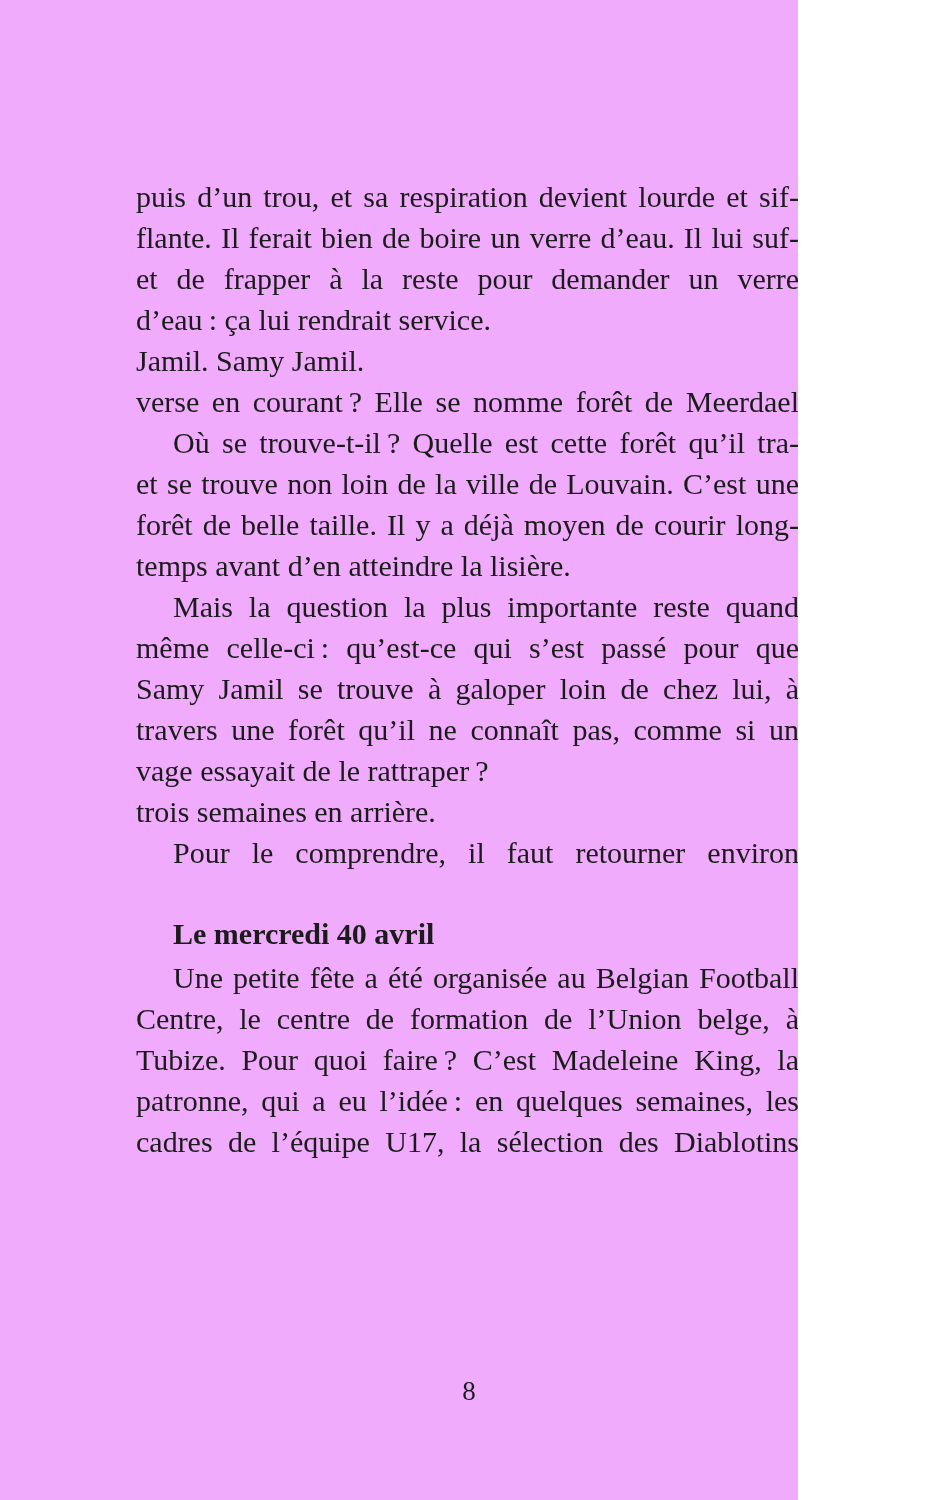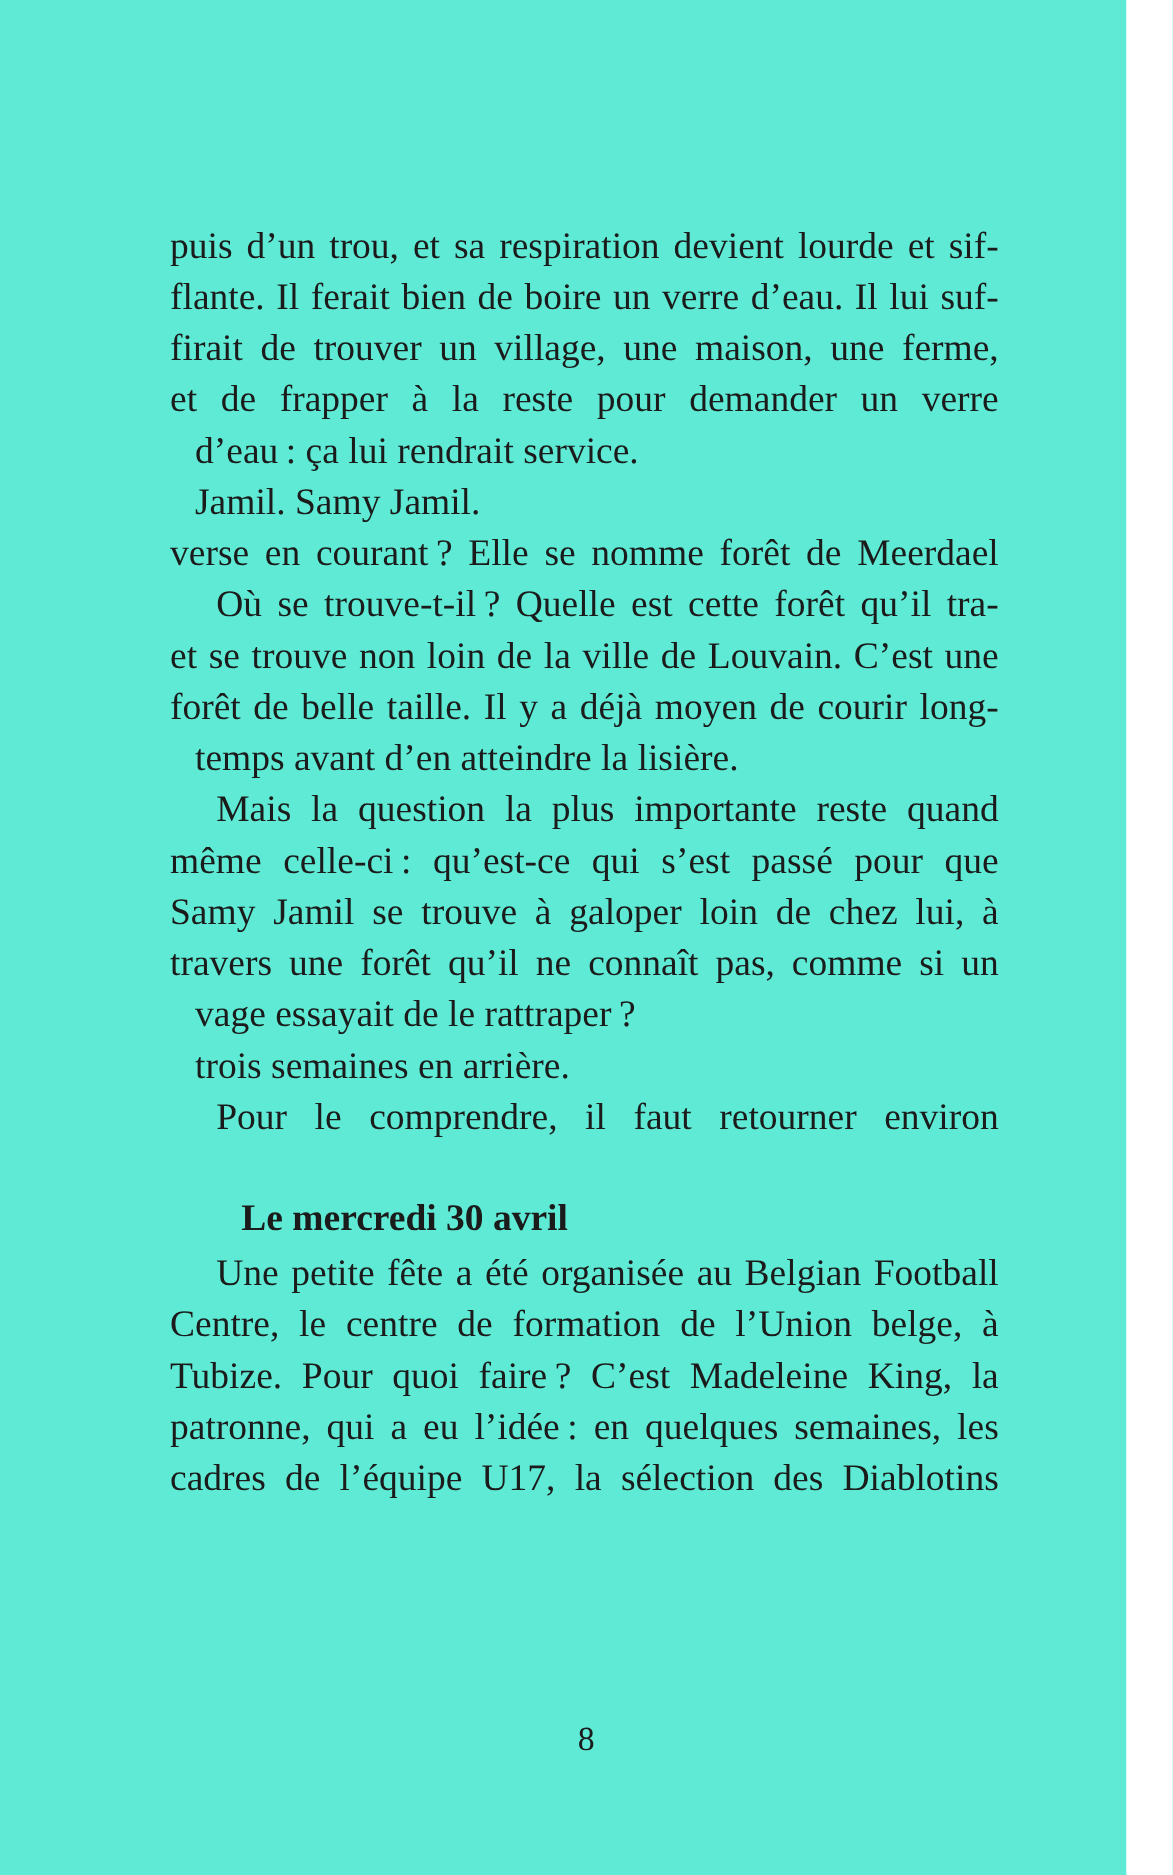--- a/index.html
+++ b/index.html
@@ -2,23 +2,23 @@
 <html lang="fr"><head>
 <meta charset="utf-8">
 <style>
   html, body {
     margin: 0;
     padding: 0;
     background: #ffffff;
   }
   .book-page {
     position: relative;
-    width: 901px;
+    width: 798px;
     height: 1500px;
-    background: #5eead4;
+    background: #f0abfc;
     overflow: hidden;
     font-family: "Liberation Serif", serif;
     color: #1b1b1b;
   }
   .text-block {
     position: absolute;
     left: 136px;
     top: 176px;
     width: 663px;
     font-size: 30px;
@@ -26,21 +26,20 @@
     -webkit-font-smoothing: antialiased;
   }
   .para { margin: 0; }
   .line {
     text-align: justify;
     text-align-last: justify;
     white-space: normal;
   }
   .line.para-last {
     text-align-last: left;
-    margin-left: 20px;
   }
   .line.indent {
     text-indent: 37px;
   }
   .heading .line {
     font-weight: bold;
   }
   .heading {
     margin-bottom: 3px;
   }
@@ -59,21 +58,20 @@
   }
 </style>
 </head>
 <body>
 
 <div class="book-page">
   <main class="text-block" id="text-block">
       <div class="para">
         <div class="line">puis d’un trou, et sa respiration devient lourde et sif-</div>
         <div class="line">flante. Il ferait bien de boire un verre d’eau. Il lui suf-</div>
-        <div class="line">firait de trouver un village, une maison, une ferme,</div>
         <div class="line">et de frapper à la reste pour demander un verre</div>
         <div class="line para-last">d’eau : ça lui rendrait service.</div>
       </div>
       <div class="para">
         <div class="line para-last">Jamil. Samy Jamil.</div>
       </div>
       <div class="para">
         <div class="line">verse en courant ? Elle se nomme forêt de Meerdael</div>
         <div class="line indent">Où se trouve-t-il ? Quelle est cette forêt qu’il tra-</div>
         <div class="line">et se trouve non loin de la ville de Louvain. C’est une</div>
@@ -86,21 +84,21 @@
         <div class="line">Samy Jamil se trouve à galoper loin de chez lui, à</div>
         <div class="line">travers une forêt qu’il ne connaît pas, comme si un</div>
         <div class="line para-last">vage essayait de le rattraper ?</div>
       </div>
       <div class="para">
         <div class="line para-last">trois semaines en arrière.</div>
         <div class="line indent">Pour le comprendre, il faut retourner environ</div>
       </div>
       <div class="spacer"></div>
       <div class="para heading">
-        <div class="line para-last indent">Le mercredi 30 avril</div>
+        <div class="line para-last indent">Le mercredi 40 avril</div>
       </div>
       <div class="para">
         <div class="line indent">Une petite fête a été organisée au Belgian Football</div>
         <div class="line">Centre, le centre de formation de l’Union belge, à</div>
         <div class="line">Tubize. Pour quoi faire ? C’est Madeleine King, la</div>
         <div class="line">patronne, qui a eu l’idée : en quelques semaines, les</div>
         <div class="line">cadres de l’équipe U17, la sélection des Diablotins</div>
       </div>
     </main>
   <footer class="folio">8</footer>

